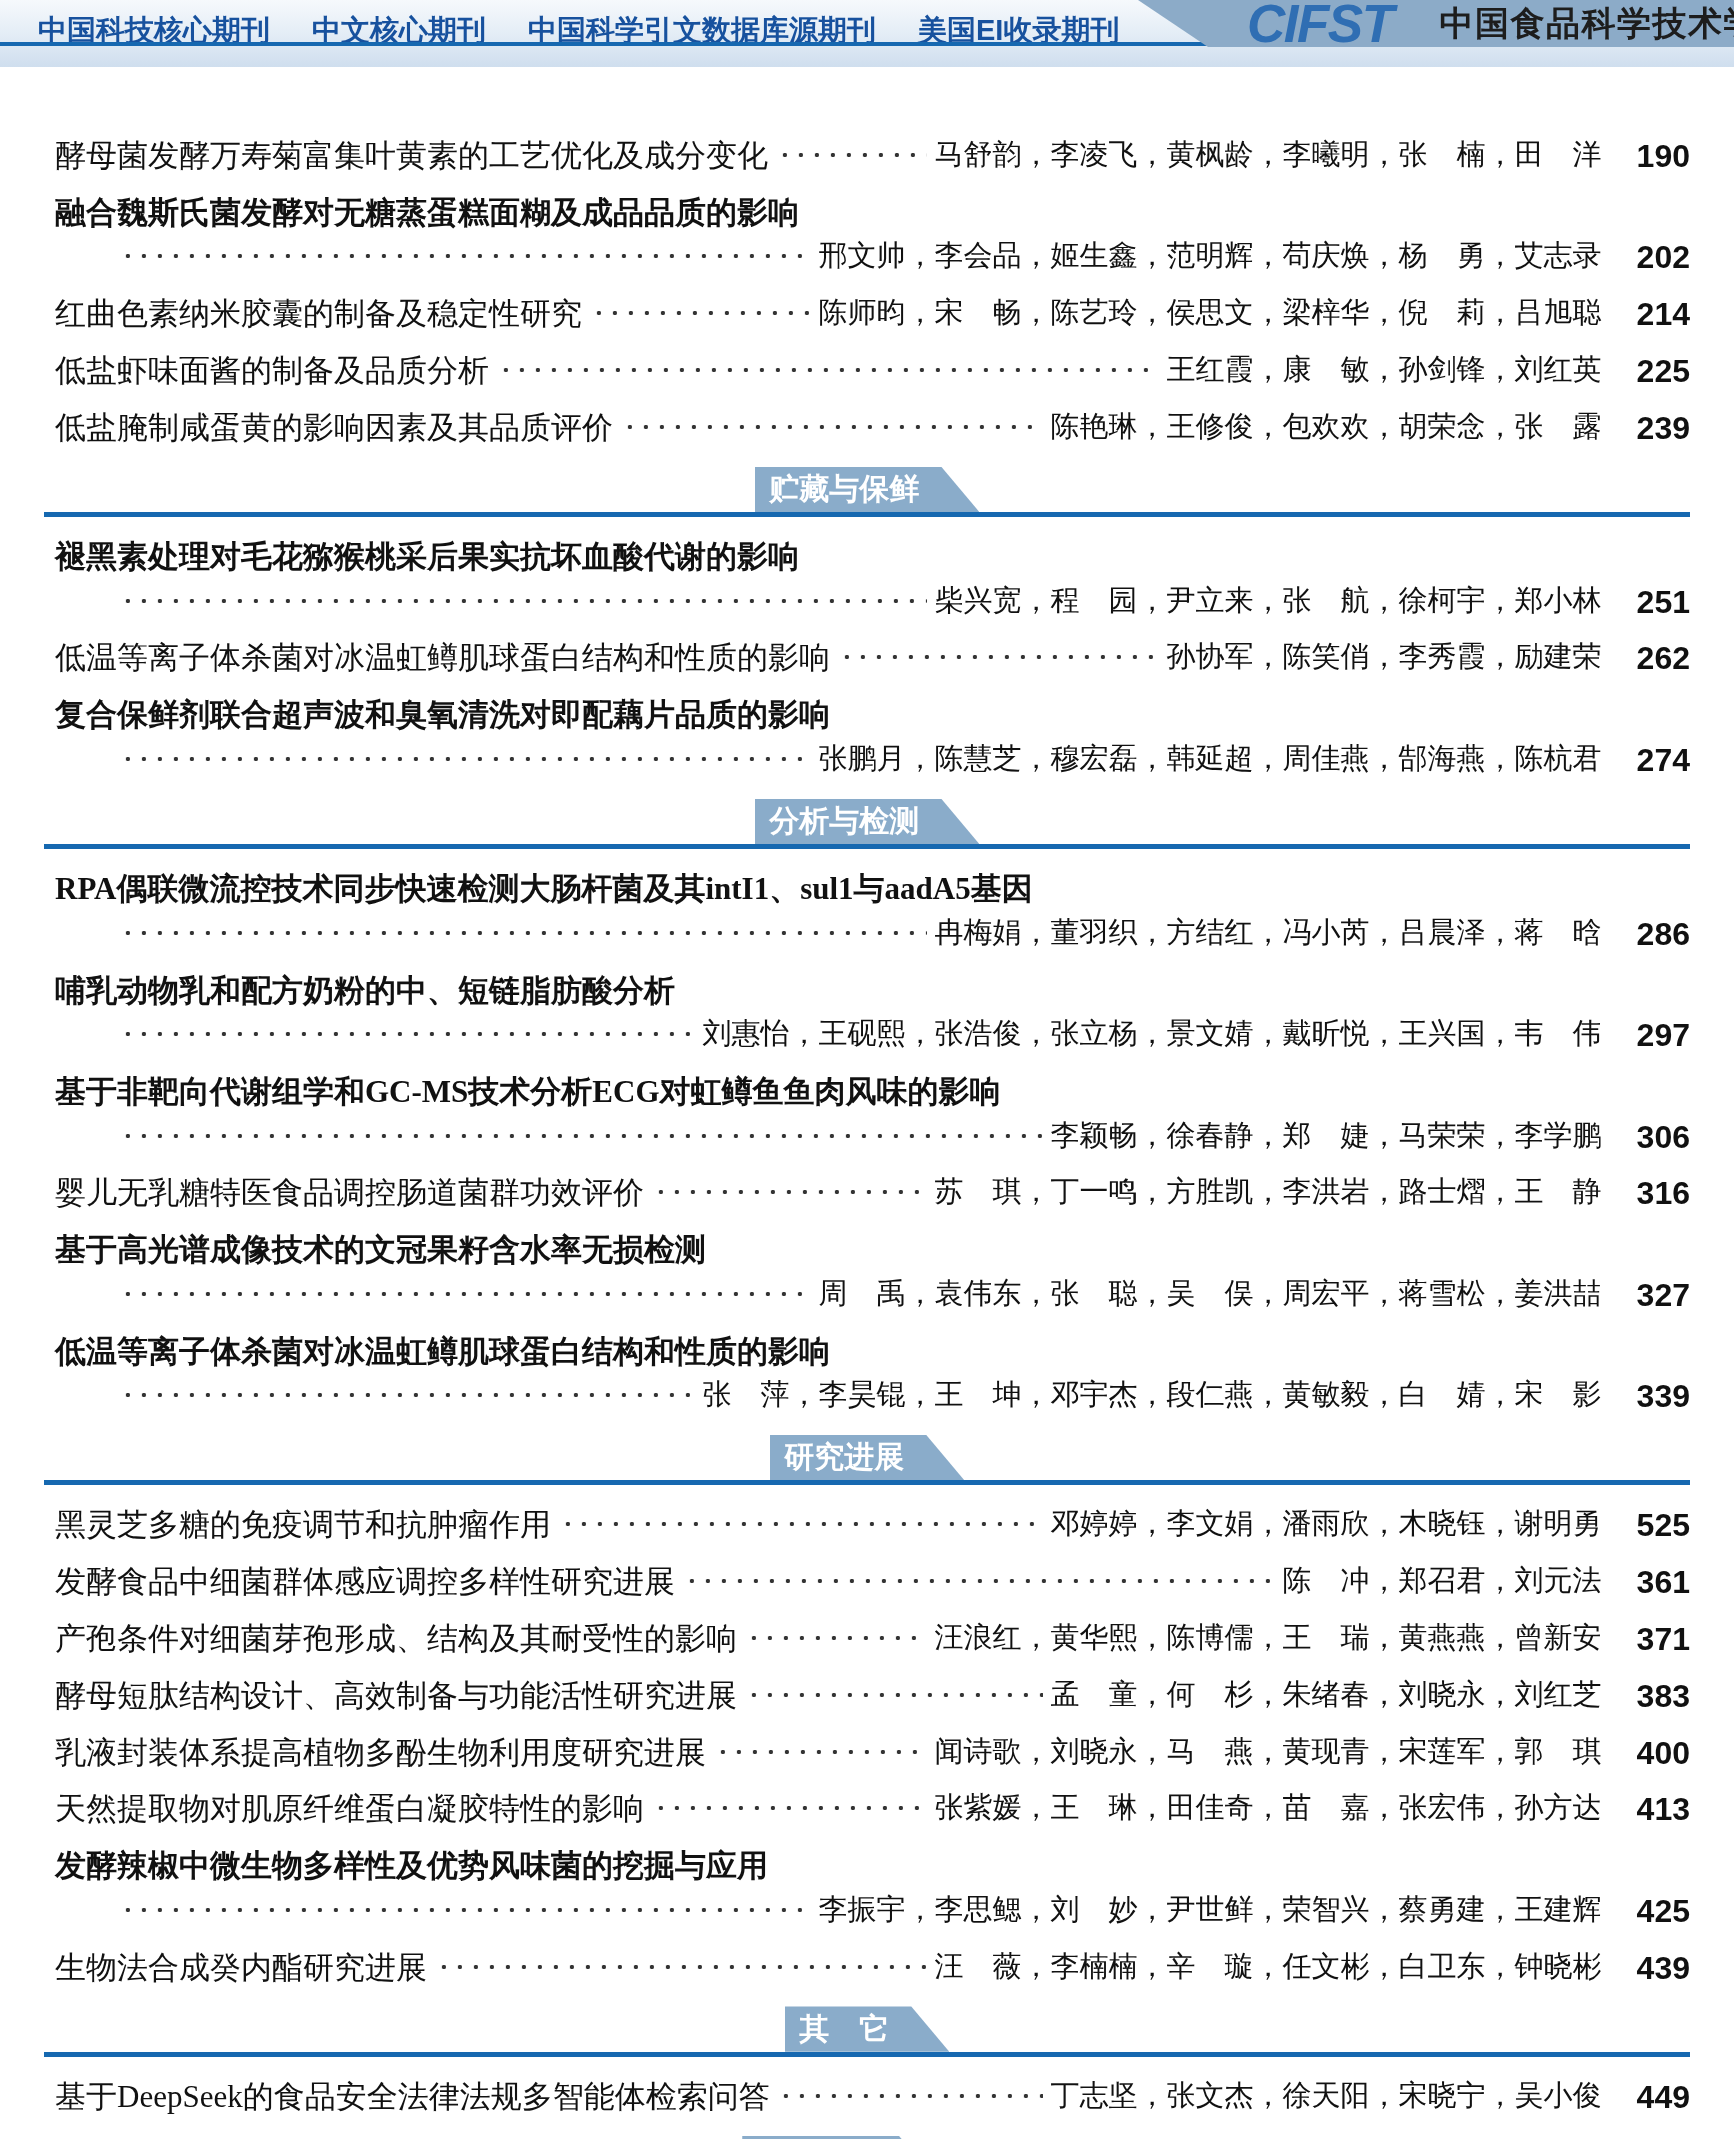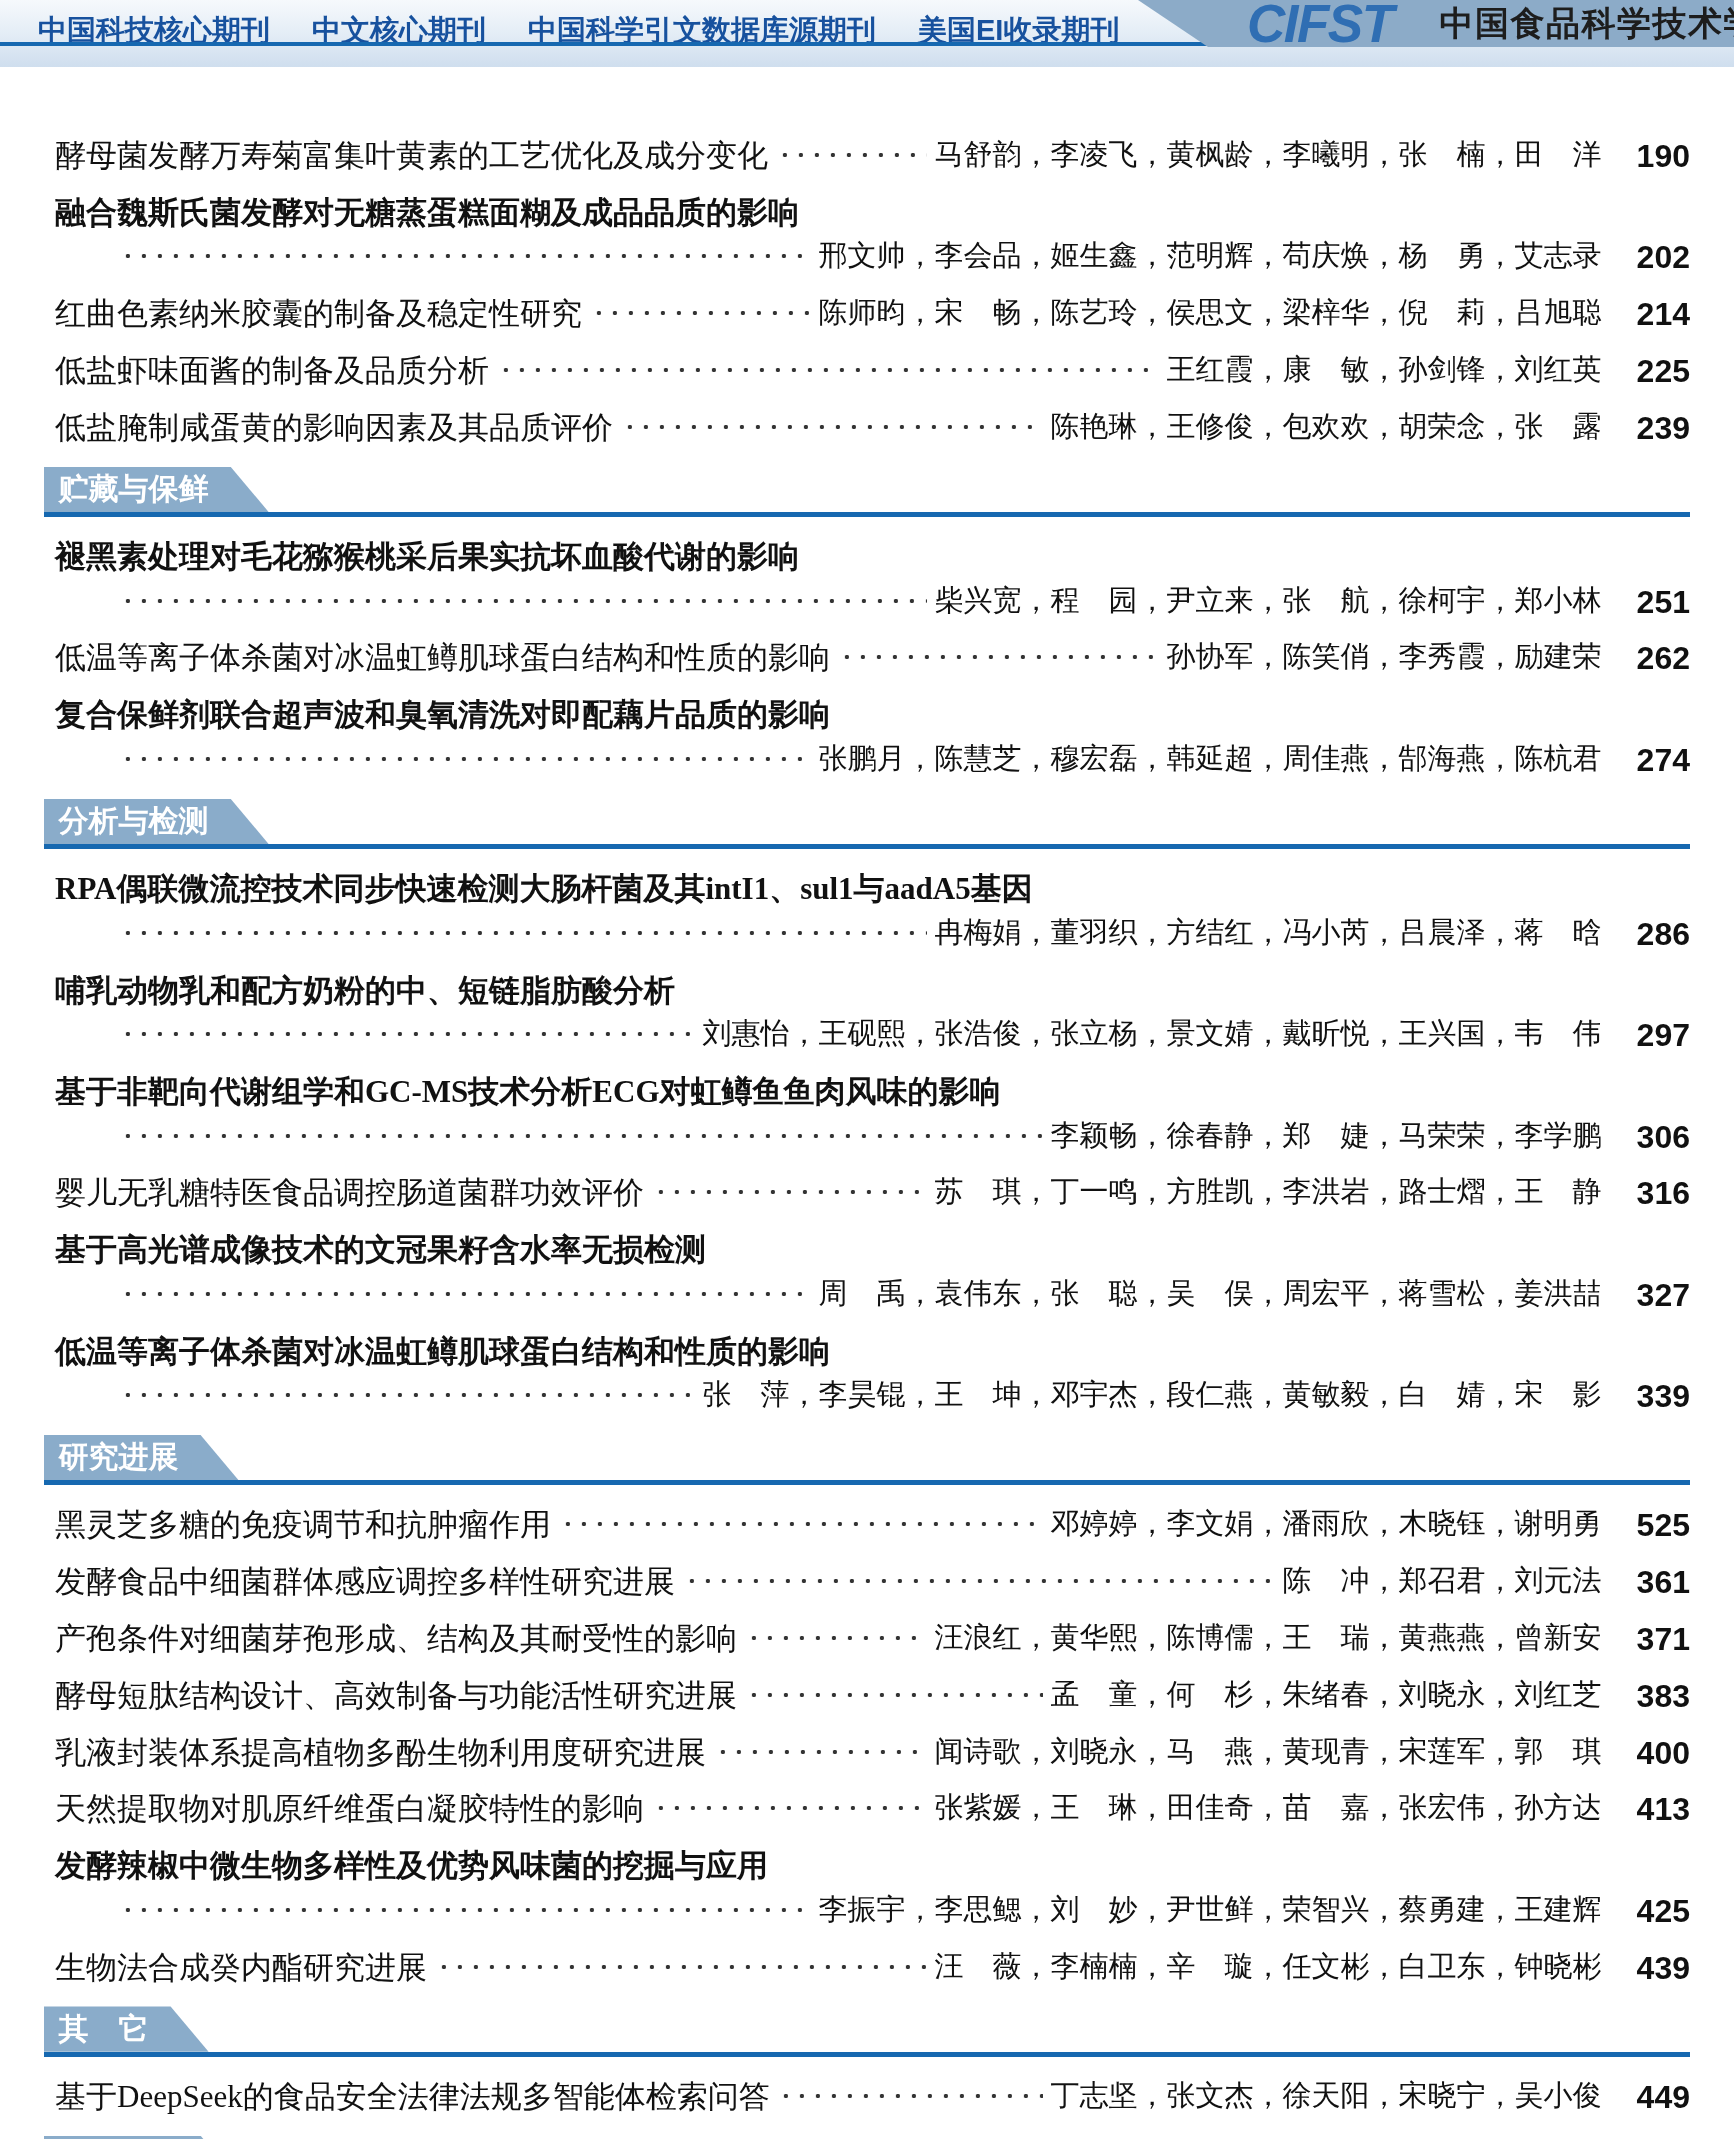--- a/index.html
+++ b/index.html
@@ -39,21 +39,21 @@
   }
   .society {
     font-size:34px; font-weight:bold; color:#1d1d1d; letter-spacing:1.5px;
     white-space:nowrap;
     margin-left:28px;
   }
 
   
   .toc { padding:0 44px; margin-top:71px; }
 
-  .section-head { display:flex; justify-content:flex-start; align-items:center; margin-top:11px; }
+  .section-head { display:flex; justify-content:center; align-items:center; margin-top:11px; }
   .section-tab {
     background:var(--tab-bg,#8aacca); color:#fff;
     font-family:"Liberation Sans","DejaVu Sans",sans-serif;
     font-weight:bold; font-size:30px; line-height:1;
     padding:7.3px 60px 8px 14.6px;
     clip-path:polygon(0 0,calc(100% - 38px) 0,100% 100%,0 100%);
     white-space:nowrap;
   }
   .section-page {
     font-family:"Liberation Sans","DejaVu Sans",sans-serif;

